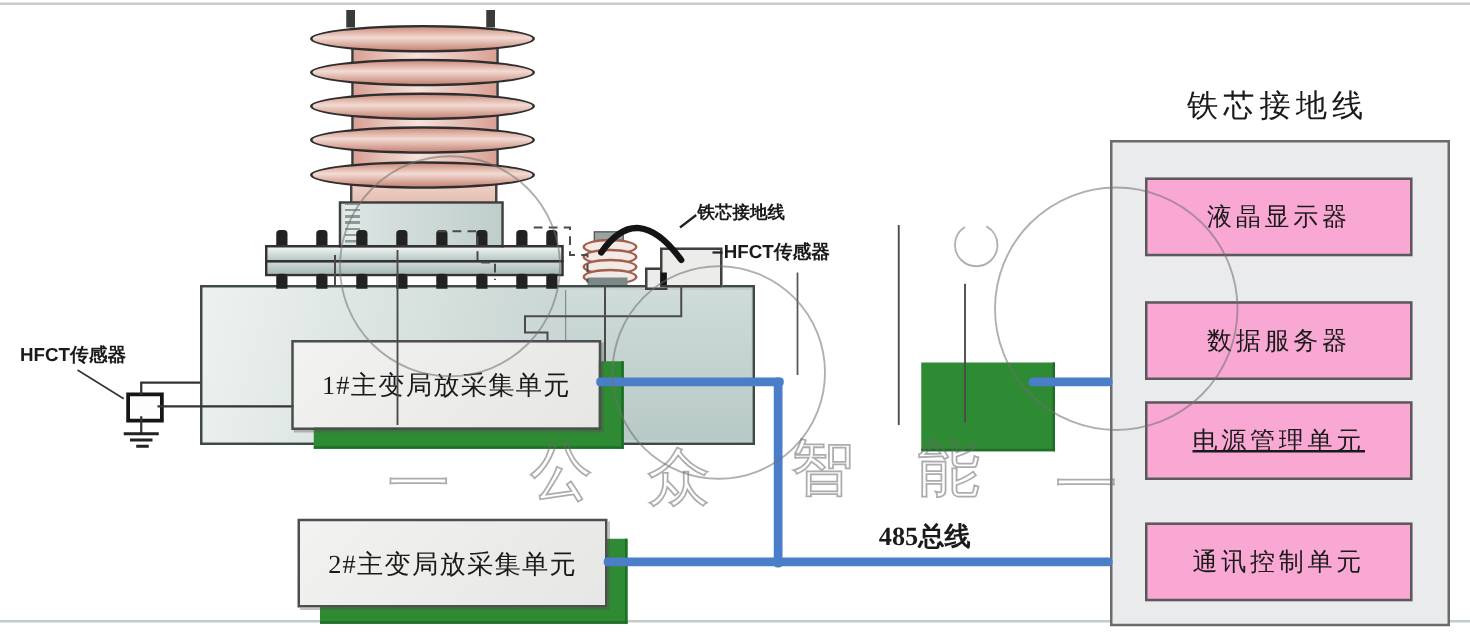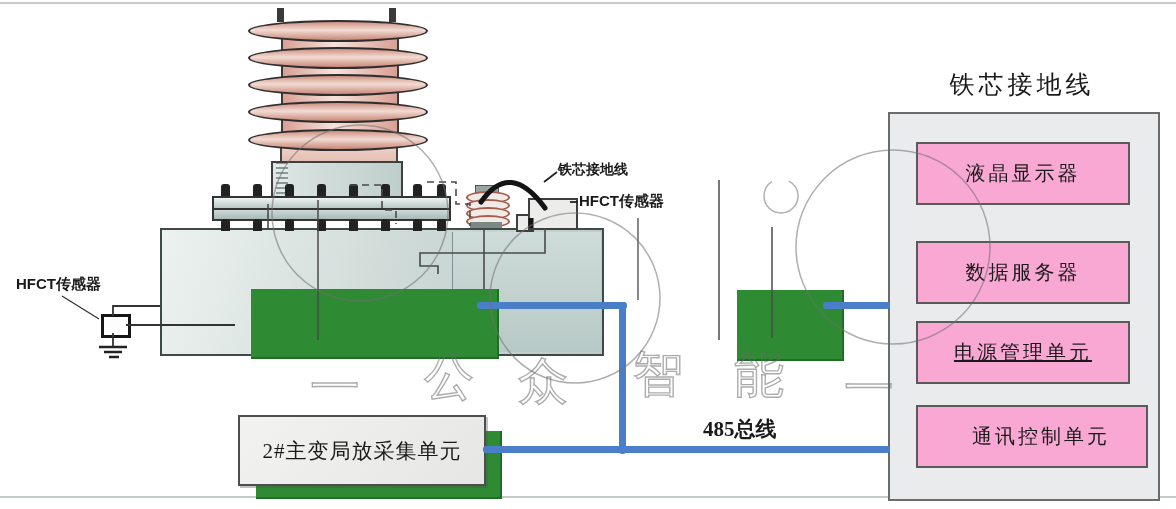--- a/index.html
+++ b/index.html
@@ -137,36 +137,39 @@
     <path d="M544 182 L557 172" fill="none" stroke="#222" stroke-width="1.8"></path>
     <path d="M570 202 H578" fill="none" stroke="#222" stroke-width="1.8"></path>
     <path d="M481 202 Q510 160 545 208" fill="none" stroke="#141414" stroke-width="5" stroke-linecap="round"></path>
     <path d="M531 218 V228" fill="none" stroke="#141414" stroke-width="5"></path>
   </svg>
 
   <div class="abs pedestal" style="left:251px;top:289px;width:246px;height:68px;"></div>
   <div class="abs pedestal" style="left:256px;top:431px;width:244px;height:66px;"></div>
   <div class="abs pedestal" style="left:737px;top:290px;width:105px;height:69px;"></div>
 
+  <div class="abs unit-box" style="left:233px;top:272px;width:244px;height:68px;">
+    <span>1#主变局放采集单元</span>
+  </div>
   <div class="abs unit-box" style="left:238px;top:415px;width:244px;height:67px;">
     <span>2#主变局放采集单元</span>
   </div>
 
   <div class="abs cabinet"></div>
   <div class="abs cabinet-title">铁芯接地线</div>
   <div class="abs cab-item" style="top:142px;">
     <span>液晶显示器</span>
   </div>
   <div class="abs cab-item" style="top:231px;margin-top:10px;">
     <span>数据服务器</span>
   </div>
   <div class="abs cab-item" style="top:321px;text-decoration:underline;">
     <span>电源管理单元</span>
   </div>
-  <div class="abs cab-item" style="top:405px;padding-left:18px;">
+  <div class="abs cab-item" style="top:418px;">
     <span>通讯控制单元</span>
   </div>
 
   <svg class="abs overlayer" width="1176" height="509" viewBox="0 0 1176 509">
     <path d="M318 200 V340" fill="none" stroke="#4a4a4a" stroke-width="1.5"></path>
     <path d="M719 180 V340" fill="none" stroke="#4a4a4a" stroke-width="1.5"></path>
     <path d="M772 227 V338" fill="none" stroke="#4a4a4a" stroke-width="1.5"></path>
   </svg>
 
   <div class="abs blue-line" style="left:477px;top:302px;width:150px;height:7px;"></div>

